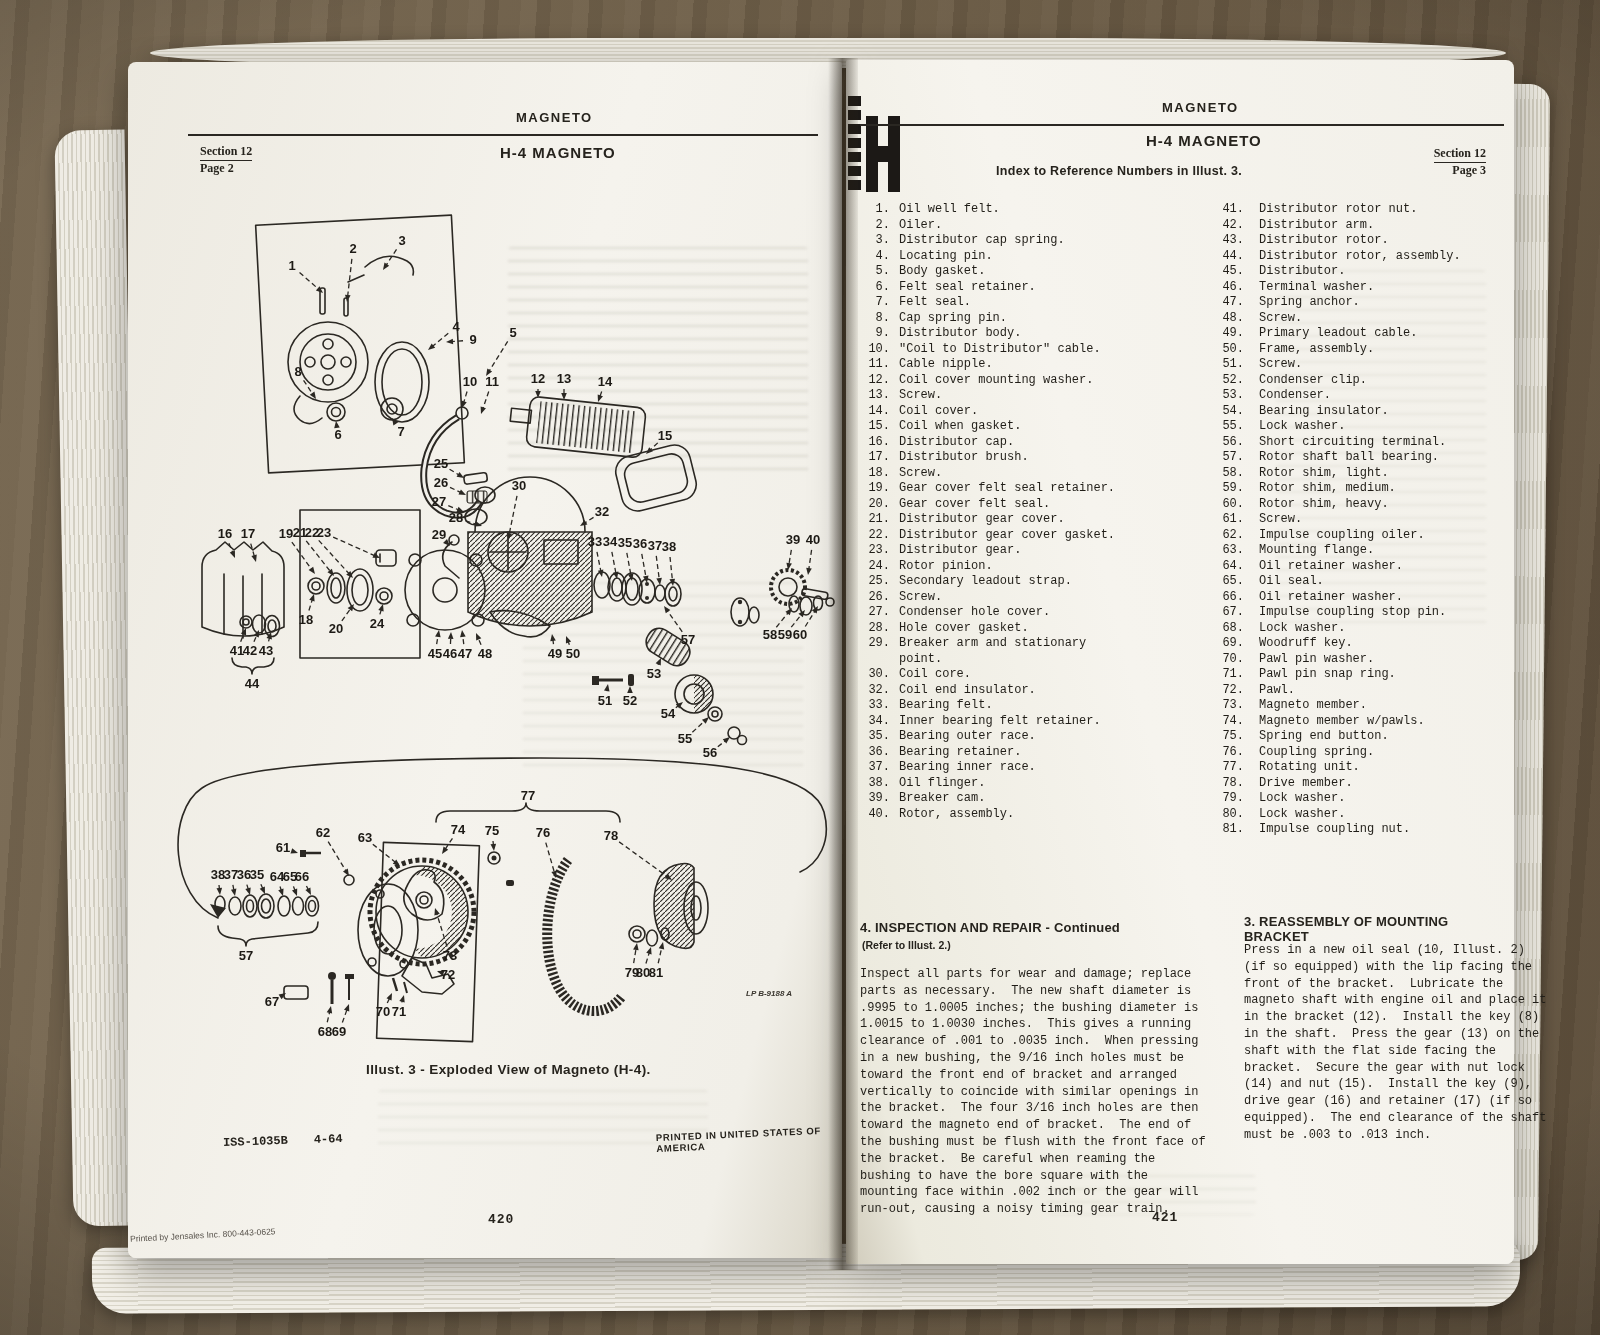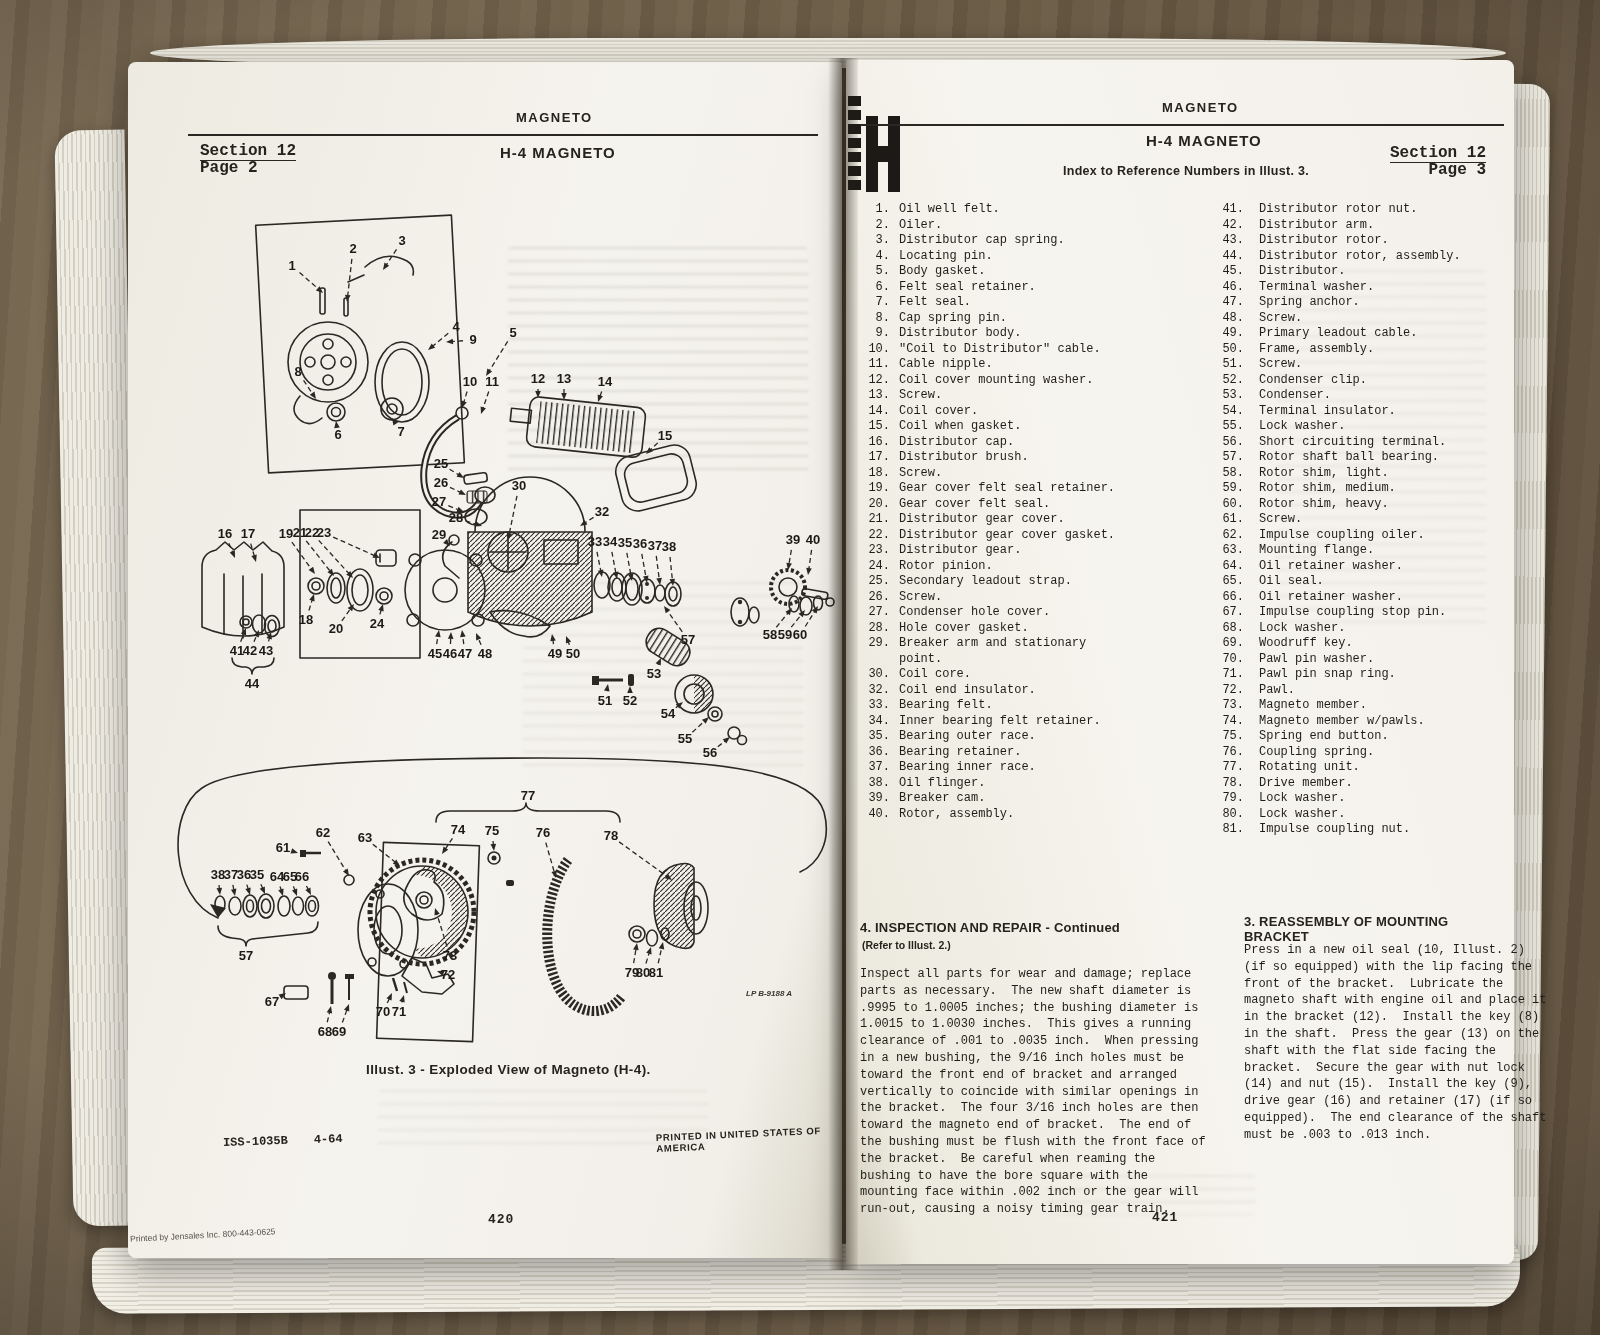--- a/index.html
+++ b/index.html
@@ -27,21 +27,21 @@
     box-shadow:0 14px 36px rgba(0,0,0,.35);}
   .gutter{position:absolute;left:828px;top:58px;width:30px;height:1212px;
     background:linear-gradient(90deg,rgba(60,50,35,0) 0%,rgba(35,28,17,.55) 48%,rgba(60,50,35,.08) 100%);}
   .ghost{position:absolute;background:repeating-linear-gradient(180deg, rgba(110,104,88,.17) 0 2px, transparent 2px 13px);
     filter:blur(1.6px);border-radius:4px;}
   
   .runhead{position:absolute;font-weight:700;font-size:13px;letter-spacing:1.5px;}
   .page-left .runhead{left:388px;top:48px;}
   .rule{position:absolute;height:2px;background:#2a2722;}
   .page-left .rule{left:60px;top:72px;width:630px;}
-  .secbox{position:absolute;font-family:Liberation Mono, monospace;font-size:16px;font-weight:700;line-height:15px;}
+  .secbox{position:absolute;font-family:Liberation Serif, serif;font-size:12px;font-weight:700;line-height:15px;}
   .secbox .sec{display:block;border-bottom:1.5px solid #2a2722;padding-bottom:1px;}
   .page-left .secbox{left:72px;top:82px;}
   .ptitle{position:absolute;font-weight:700;font-size:15px;letter-spacing:1px;}
   .page-left .ptitle{left:372px;top:82px;}
   #diagram{position:absolute;left:12px;top:130px;width:700px;height:900px;}
   .part{fill:none;stroke:#2b2823;stroke-width:1.6;stroke-linecap:round;stroke-linejoin:round;}
   .partf{fill:#2b2823;stroke:none;}
   .leader{stroke:#2b2823;stroke-width:1.3;stroke-dasharray:5 3.2;fill:none;}
   .ahead{fill:#2b2823;stroke:none;}
   .callout{font:700 13px "Liberation Sans",sans-serif;fill:#1d1a15;text-anchor:middle;}
@@ -50,21 +50,21 @@
   .docnum{position:absolute;left:95px;top:1072px;font-family:"Liberation Mono",monospace;font-weight:700;font-size:12px;transform:rotate(-2deg);}
   .docnum .gap{margin-left:26px;}
   .printedusa{position:absolute;left:528px;top:1066px;font-weight:700;font-size:9.5px;letter-spacing:.7px;transform:rotate(-2.5deg);}
   .pageno{position:absolute;font-family:"Liberation Mono",monospace;font-weight:700;font-size:13px;letter-spacing:1px;}
   .page-left .pageno{left:360px;top:1150px;}
   .jensales{position:absolute;left:2px;top:1168px;font-size:8.5px;color:#56514a;transform:rotate(-3deg);}
   
   .page-right .runhead{left:316px;top:40px;}
   .page-right .rule{left:14px;top:64px;width:644px;}
   .page-right .ptitle{left:300px;top:72px;}
-  .idxtitle{position:absolute;left:150px;top:104px;width:380px;text-align:center;font-weight:700;font-size:12.5px;letter-spacing:.3px;}
+  .idxtitle{position:absolute;left:150px;top:104px;width:380px;text-align:left;font-weight:700;font-size:12.5px;letter-spacing:.3px;}
   .page-right .secbox{right:28px;top:86px;text-align:right;}
   .logo{position:absolute;left:2px;top:34px;}
   .idx{position:absolute;font-family:"Liberation Mono",monospace;font-size:12px;color:#211e18;}
   .idx1{left:14px;top:142px;}
   .idx2{left:364px;top:142px;}
   .idx-row{display:flex;line-height:15.5px;}
   .idx-n{flex:none;width:30px;text-align:right;margin-right:9px;}
   .idx2 .idx-n{width:34px;margin-right:15px;}
   .idx-t{width:222px;}
   .idx2 .idx-t{width:230px;}
@@ -819,21 +819,21 @@
         <div class="idx-row">
           <span class="idx-n">52.</span>
           <span class="idx-t">Condenser clip.</span>
         </div>
         <div class="idx-row">
           <span class="idx-n">53.</span>
           <span class="idx-t">Condenser.</span>
         </div>
         <div class="idx-row">
           <span class="idx-n">54.</span>
-          <span class="idx-t">Terminal insulator.</span>
+          <span class="idx-t">Bearing insulator.</span>
         </div>
         <div class="idx-row">
           <span class="idx-n">55.</span>
           <span class="idx-t">Lock washer.</span>
         </div>
         <div class="idx-row">
           <span class="idx-n">56.</span>
           <span class="idx-t">Short circuiting terminal.</span>
         </div>
         <div class="idx-row">

